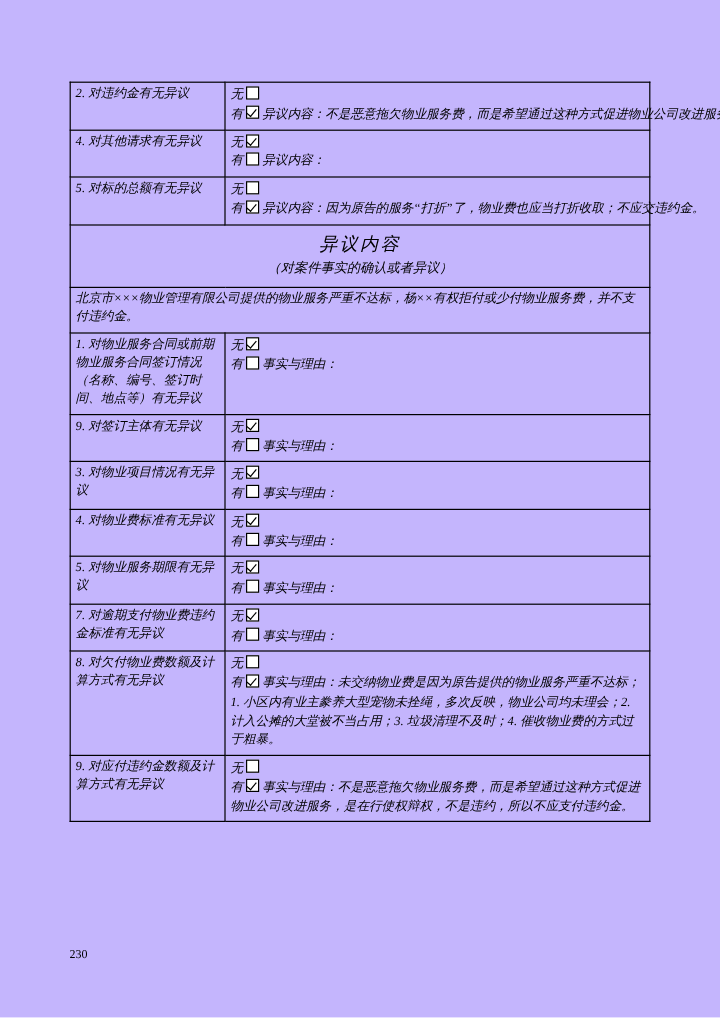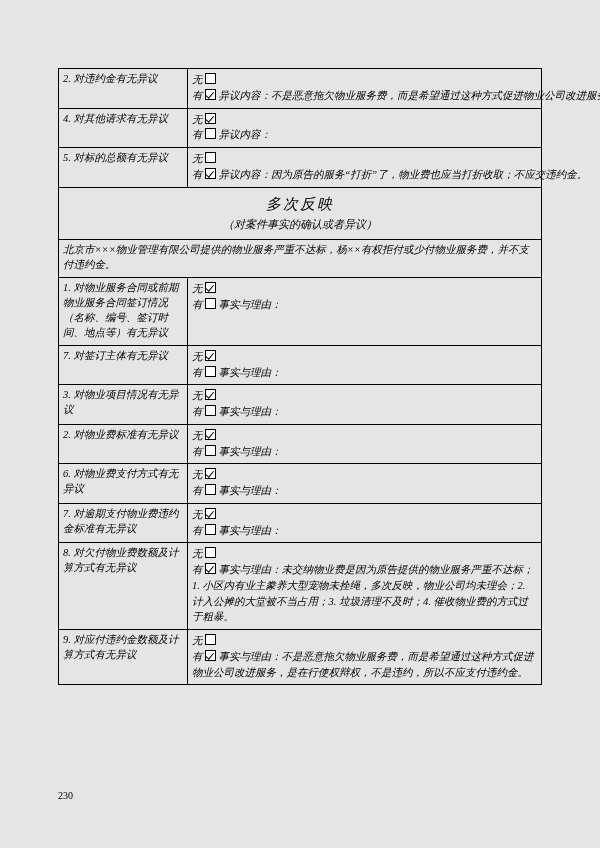--- a/index.html
+++ b/index.html
@@ -12,21 +12,21 @@
     height: 848px;
     font-family: "Liberation Serif", "DejaVu Serif", serif;
     color: #000;
     position: relative;
   }
   .page {
     position: absolute;
     left: 0; top: 0;
     width: 600px;
     height: 848px;
-    background: #e5e5e5;
+    background: #c4b5fd;
   }
   .doc {
     position: absolute;
     left: 58px;
     top: 68px;
     width: 484px;
   }
   table.main {
     border-collapse: collapse;
     width: 484px;
@@ -133,59 +133,59 @@
         <tr>
           <td class="label-cell cn">5. 对标的总额有无异议</td>
           <td class="val-cell">
             <span class="opt-line"><span>无</span><span class="box"></span><span class="opt-text"></span></span>
             <span class="opt-line"><span>有</span><span class="box checked"></span><span class="opt-text">异议内容：因为原告的服务“打折”了，物业费也应当打折收取；不应交违约金。</span></span>
           </td>
         </tr>
 
         <tr>
           <td class="section-title-cell" colspan="2">
-            <span class="section-title">多次反映</span>
+            <span class="section-title">异议内容</span>
             <span class="section-sub">（对案件事实的确认或者异议）</span>
           </td>
         </tr>
 
         <tr>
           <td class="intro-cell" colspan="2">北京市×××物业管理有限公司提供的物业服务严重不达标，杨××有权拒付或少付物业服务费，并不支付违约金。</td>
         </tr>
 
         <tr>
           <td class="label-cell cn">1. 对物业服务合同或前期物业服务合同签订情况（名称、编号、签订时间、地点等）有无异议</td>
           <td class="val-cell">
             <span class="opt-line"><span>无</span><span class="box checked"></span><span class="opt-text"></span></span>
             <span class="opt-line"><span>有</span><span class="box"></span><span class="opt-text">事实与理由：</span></span>
           </td>
         </tr>
         <tr>
-          <td class="label-cell cn">7. 对签订主体有无异议</td>
+          <td class="label-cell cn">9. 对签订主体有无异议</td>
           <td class="val-cell">
             <span class="opt-line"><span>无</span><span class="box checked"></span><span class="opt-text"></span></span>
             <span class="opt-line"><span>有</span><span class="box"></span><span class="opt-text">事实与理由：</span></span>
           </td>
         </tr>
         <tr>
           <td class="label-cell cn">3. 对物业项目情况有无异议</td>
           <td class="val-cell">
             <span class="opt-line"><span>无</span><span class="box checked"></span><span class="opt-text"></span></span>
             <span class="opt-line"><span>有</span><span class="box"></span><span class="opt-text">事实与理由：</span></span>
           </td>
         </tr>
         <tr>
-          <td class="label-cell cn">2. 对物业费标准有无异议</td>
-          <td class="val-cell">
-            <span class="opt-line"><span>无</span><span class="box checked"></span><span class="opt-text"></span></span>
-            <span class="opt-line"><span>有</span><span class="box"></span><span class="opt-text">事实与理由：</span></span>
-          </td>
-        </tr>
-        <tr>
-          <td class="label-cell cn">6. 对物业费支付方式有无异议</td>
+          <td class="label-cell cn">4. 对物业费标准有无异议</td>
+          <td class="val-cell">
+            <span class="opt-line"><span>无</span><span class="box checked"></span><span class="opt-text"></span></span>
+            <span class="opt-line"><span>有</span><span class="box"></span><span class="opt-text">事实与理由：</span></span>
+          </td>
+        </tr>
+        <tr>
+          <td class="label-cell cn">5. 对物业服务期限有无异议</td>
           <td class="val-cell">
             <span class="opt-line"><span>无</span><span class="box checked"></span><span class="opt-text"></span></span>
             <span class="opt-line"><span>有</span><span class="box"></span><span class="opt-text">事实与理由：</span></span>
           </td>
         </tr>
         <tr>
           <td class="label-cell cn">7. 对逾期支付物业费违约金标准有无异议</td>
           <td class="val-cell">
             <span class="opt-line"><span>无</span><span class="box checked"></span><span class="opt-text"></span></span>
             <span class="opt-line"><span>有</span><span class="box"></span><span class="opt-text">事实与理由：</span></span>

